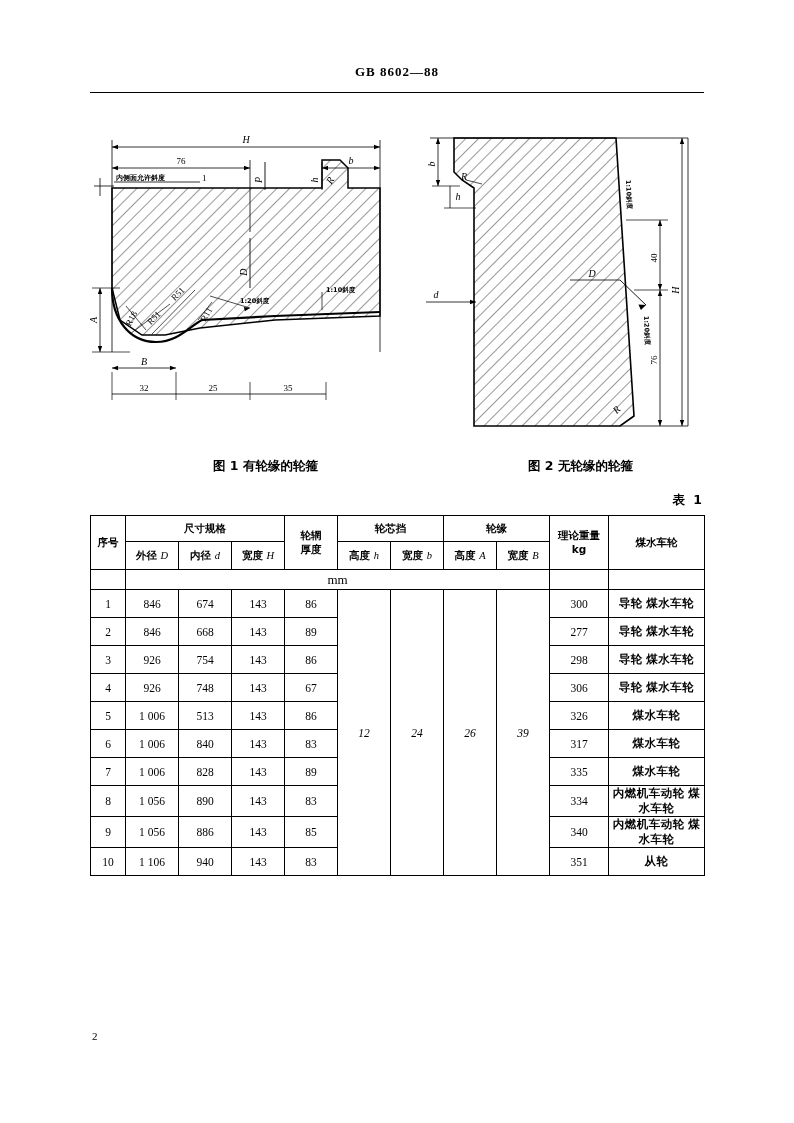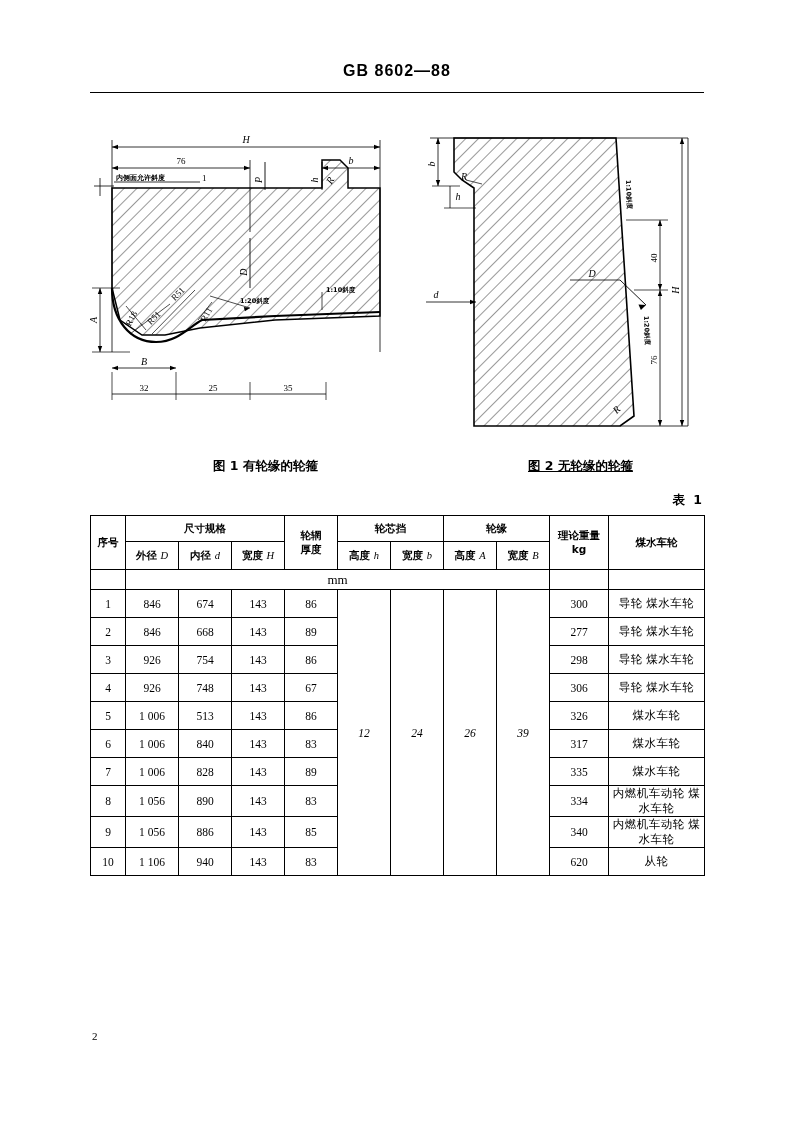--- a/index.html
+++ b/index.html
@@ -18,22 +18,22 @@
 
   
   #page-header {
     position: absolute;
     left: 90px;
     top: 62px;
     width: 614px;
     text-align: center;
   }
   #page-header .std-code {
-    font-family: Liberation Sans, sans-serif;
-    font-size: 16px;
+    font-family: Liberation Serif, serif;
+    font-size: 13px;
     font-weight: bold;
     letter-spacing: 1px;
   }
   #header-rule {
     position: absolute;
     left: 90px;
     top: 92px;
     width: 614px;
     height: 0;
     border-top: 1.6px solid #000;
@@ -54,21 +54,21 @@
   .fig-caption {
     position: absolute;
     top: 338px;
     font-size: 12.5px;
     font-weight: bold;
     font-family: "DejaVu Sans", sans-serif;
     white-space: nowrap;
     margin-left: 48px;
   }
   #fig1-caption { left: 75px; }
-  #fig2-caption { left: 390px; text-decoration: underline; }
+  #fig2-caption { left: 390px; }
 
   
   #table-title {
     position: absolute;
     left: 90px;
     top: 492px;
     width: 614px;
     text-align: right;
     font-size: 12.5px;
     font-weight: bold;
@@ -110,21 +110,21 @@
     font-size: 13px;
   }
   #spec-table tbody tr.data-row td {
     height: 27px;
     font-family: "Liberation Serif", serif;
     font-size: 11.5px;
   }
   #spec-table td.use-cell {
     font-family: "DejaVu Sans", sans-serif;
     font-size: 10.5px;
-    font-weight: normal;
+    font-weight: bold;
     letter-spacing: 0.5px;
   }
   #spec-table td.merged {
     font-family: "Liberation Serif", serif;
     font-size: 11.5px;
     font-style: italic;
   }
   .hdr-tall { height: 25px; }
   .hdr-mid  { height: 27px; }
 
@@ -435,19 +435,19 @@
         <td>85</td>
         <td>340</td>
         <td class="use-cell">内燃机车动轮  煤水车轮</td>
       </tr>
       <tr class="data-row">
         <td>10</td>
         <td>1 106</td>
         <td>940</td>
         <td>143</td>
         <td>83</td>
-        <td>620</td>
+        <td>351</td>
         <td class="use-cell">从轮</td>
       </tr>
     </tbody>
 </table>
 
 <div id="page-number">2</div>
 
 </body></html>

